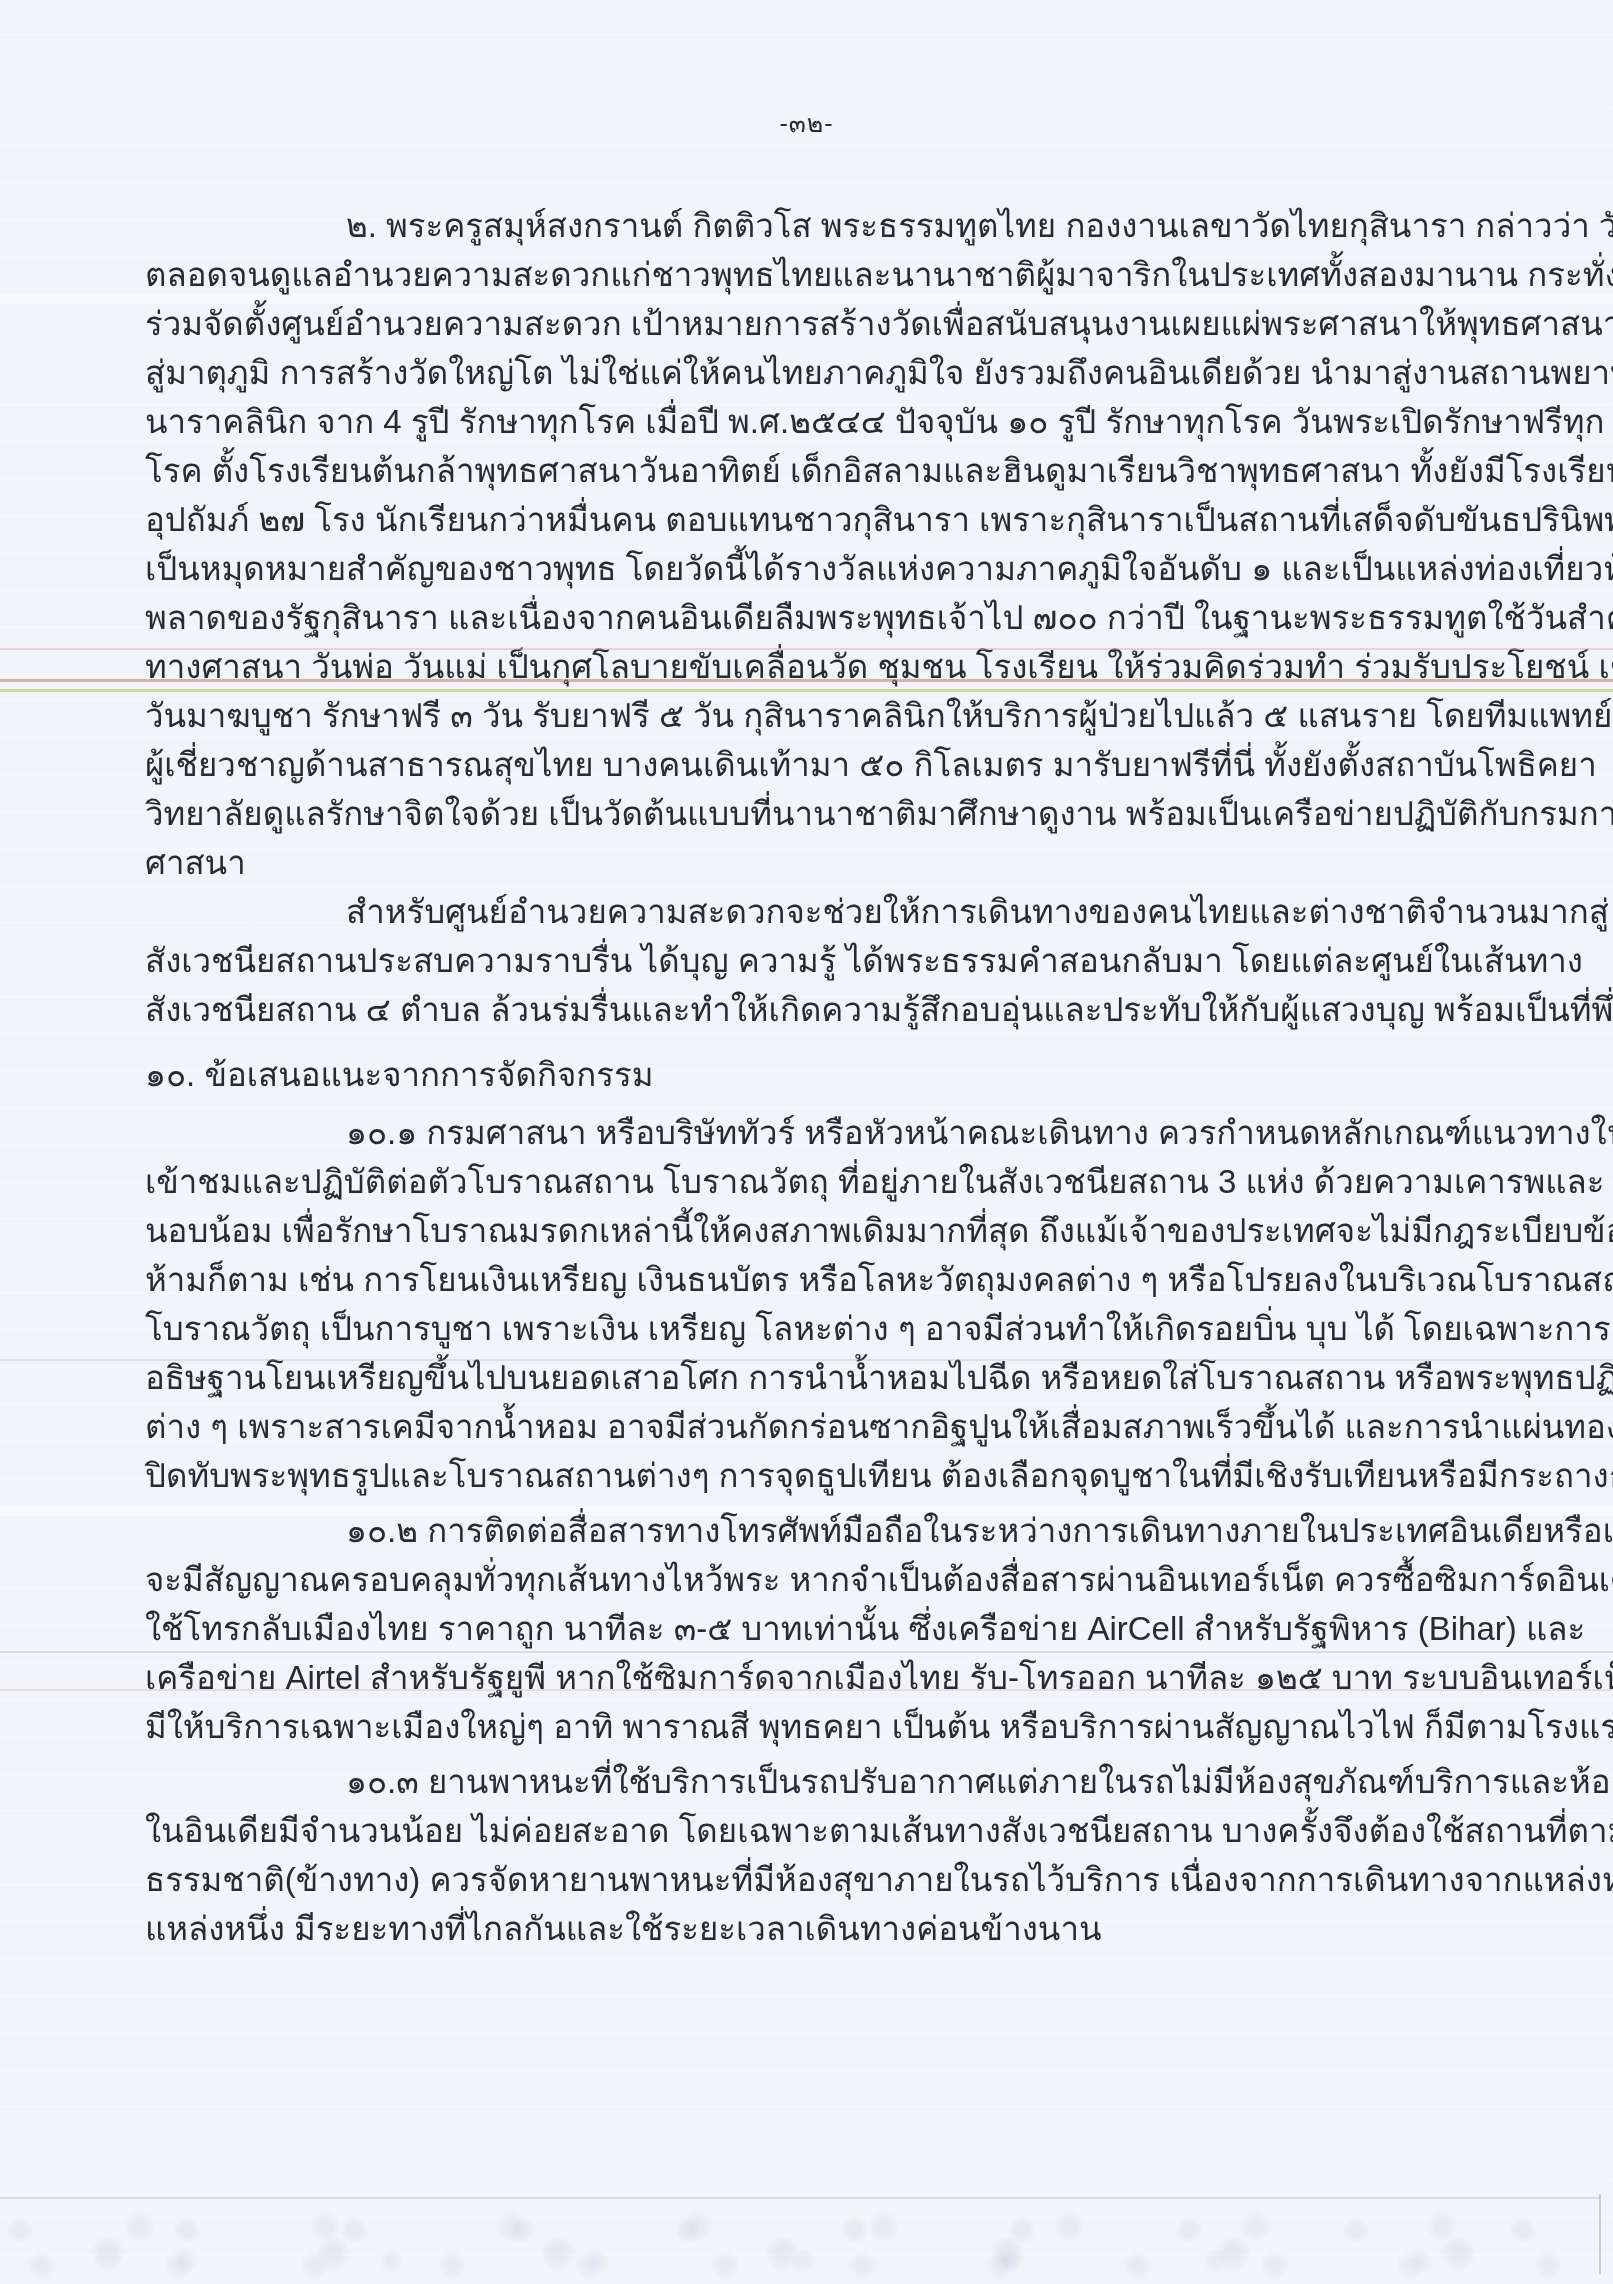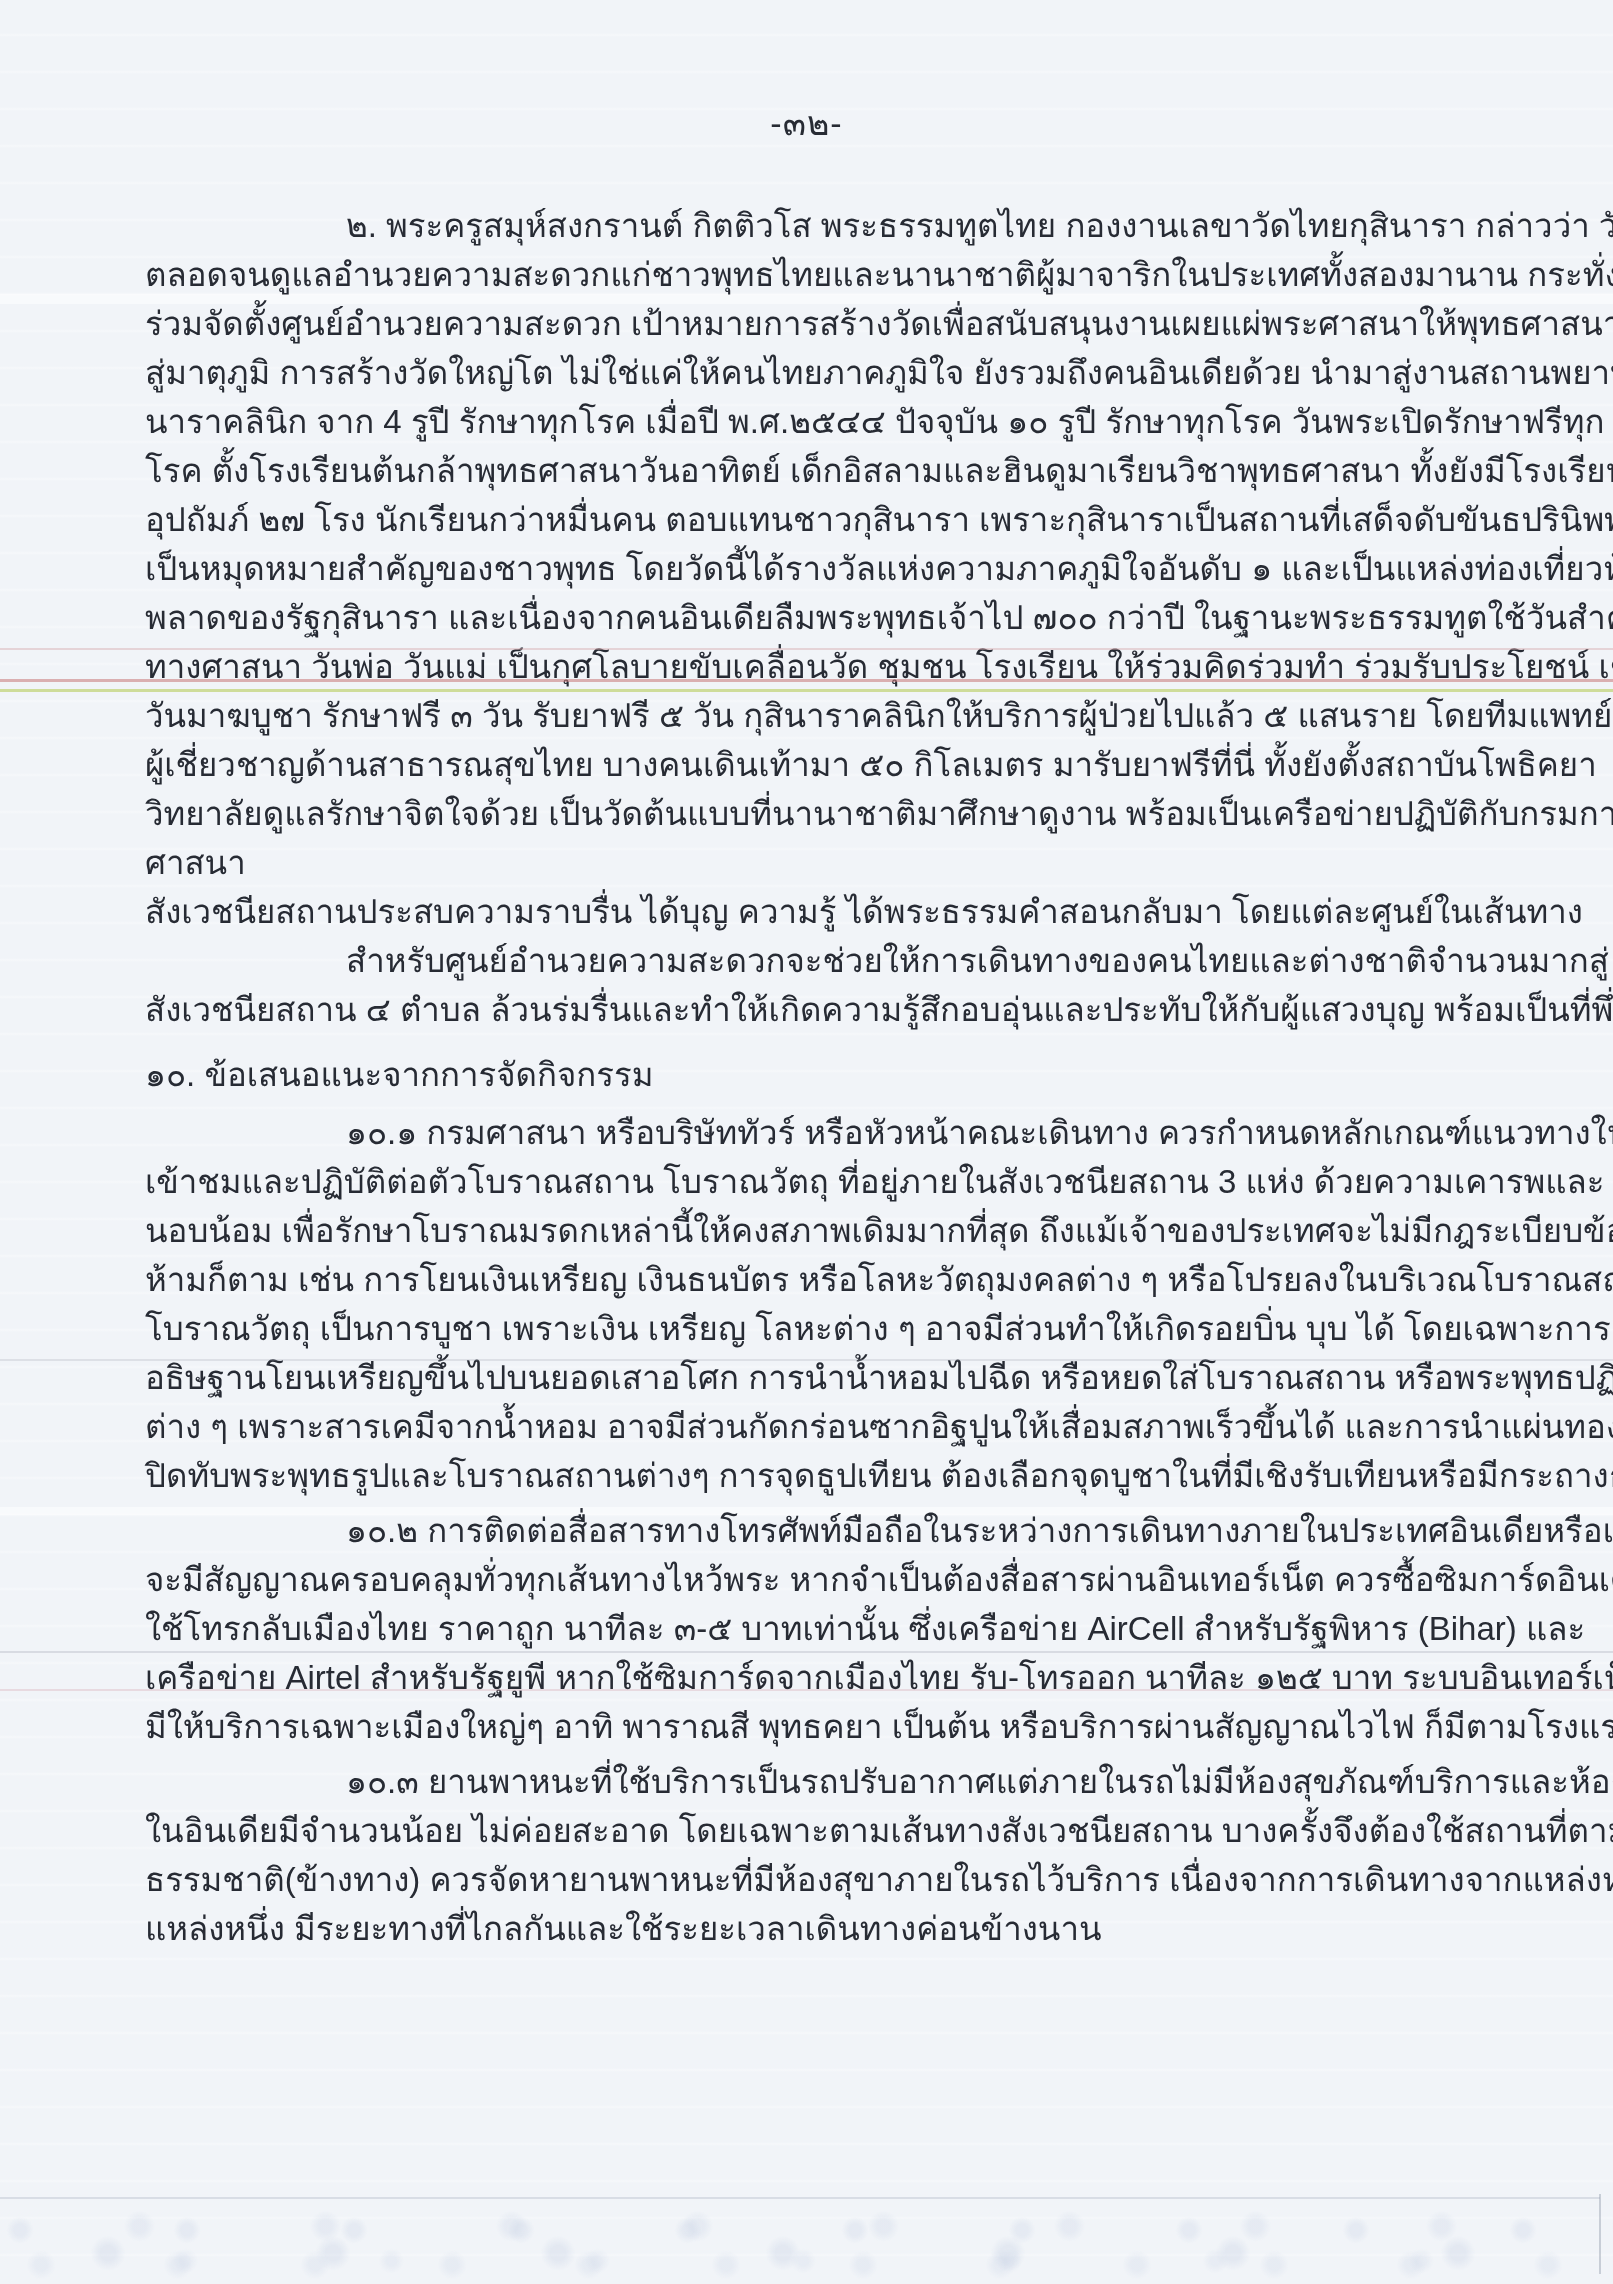--- a/index.html
+++ b/index.html
@@ -21,21 +21,21 @@
     font-family: "Liberation Sans", "DejaVu Sans", sans-serif;
     color: #272b34;
   }
 
   .page-number {
     position: absolute;
     top: 102px;
     left: 0;
     width: 100%;
     text-align: center;
-    font-size: 34px;
+    font-size: 25px;
     line-height: 43px;
     letter-spacing: 1px;
   }
 
   #doc-body {
     position: absolute;
     left: 145px;
     top: 201px;
     width: 1364px;
   }
@@ -127,22 +127,22 @@
       <div class="line">อุปถัมภ์ ๒๗ โรง นักเรียนกว่าหมื่นคน ตอบแทนชาวกุสินารา เพราะกุสินาราเป็นสถานที่เสด็จดับขันธปรินิพพาน</div>
       <div class="line">เป็นหมุดหมายสำคัญของชาวพุทธ โดยวัดนี้ได้รางวัลแห่งความภาคภูมิใจอันดับ ๑ และเป็นแหล่งท่องเที่ยวห้าม</div>
       <div class="line">พลาดของรัฐกุสินารา  และเนื่องจากคนอินเดียลืมพระพุทธเจ้าไป ๗๐๐ กว่าปี ในฐานะพระธรรมทูตใช้วันสำคัญ</div>
       <div class="line">ทางศาสนา วันพ่อ วันแม่ เป็นกุศโลบายขับเคลื่อนวัด ชุมชน โรงเรียน ให้ร่วมคิดร่วมทำ ร่วมรับประโยชน์ เช่น</div>
       <div class="line">วันมาฆบูชา รักษาฟรี ๓  วัน รับยาฟรี ๕  วัน กุสินาราคลินิกให้บริการผู้ป่วยไปแล้ว ๕  แสนราย โดยทีมแพทย์</div>
       <div class="line">ผู้เชี่ยวชาญด้านสาธารณสุขไทย บางคนเดินเท้ามา ๕๐   กิโลเมตร มารับยาฟรีที่นี่ ทั้งยังตั้งสถาบันโพธิคยา</div>
       <div class="line">วิทยาลัยดูแลรักษาจิตใจด้วย เป็นวัดต้นแบบที่นานาชาติมาศึกษาดูงาน พร้อมเป็นเครือข่ายปฏิบัติกับกรมการ</div>
       <div class="line">ศาสนา</div>
     </div>
     <div class="block paragraph">
+      <div class="line indent">สำหรับศูนย์อำนวยความสะดวกจะช่วยให้การเดินทางของคนไทยและต่างชาติจำนวนมากสู่</div>
       <div class="line">สังเวชนียสถานประสบความราบรื่น ได้บุญ ความรู้ ได้พระธรรมคำสอนกลับมา โดยแต่ละศูนย์ในเส้นทาง</div>
-      <div class="line indent">สำหรับศูนย์อำนวยความสะดวกจะช่วยให้การเดินทางของคนไทยและต่างชาติจำนวนมากสู่</div>
       <div class="line">สังเวชนียสถาน ๔ ตำบล ล้วนร่มรื่นและทำให้เกิดความรู้สึกอบอุ่นและประทับให้กับผู้แสวงบุญ พร้อมเป็นที่พึ่งได้</div>
     </div>
     <div class="block heading">
       <div class="line">๑๐. ข้อเสนอแนะจากการจัดกิจกรรม</div>
     </div>
     <div class="block paragraph">
       <div class="line indent">๑๐.๑ กรมศาสนา หรือบริษัททัวร์ หรือหัวหน้าคณะเดินทาง ควรกำหนดหลักเกณฑ์แนวทางในการ</div>
       <div class="line">เข้าชมและปฏิบัติต่อตัวโบราณสถาน โบราณวัตถุ ที่อยู่ภายในสังเวชนียสถาน 3 แห่ง ด้วยความเคารพและ</div>
       <div class="line">นอบน้อม เพื่อรักษาโบราณมรดกเหล่านี้ให้คงสภาพเดิมมากที่สุด ถึงแม้เจ้าของประเทศจะไม่มีกฎระเบียบข้อ</div>
       <div class="line">ห้ามก็ตาม เช่น การโยนเงินเหรียญ เงินธนบัตร หรือโลหะวัตถุมงคลต่าง ๆ หรือโปรยลงในบริเวณโบราณสถาน</div>

